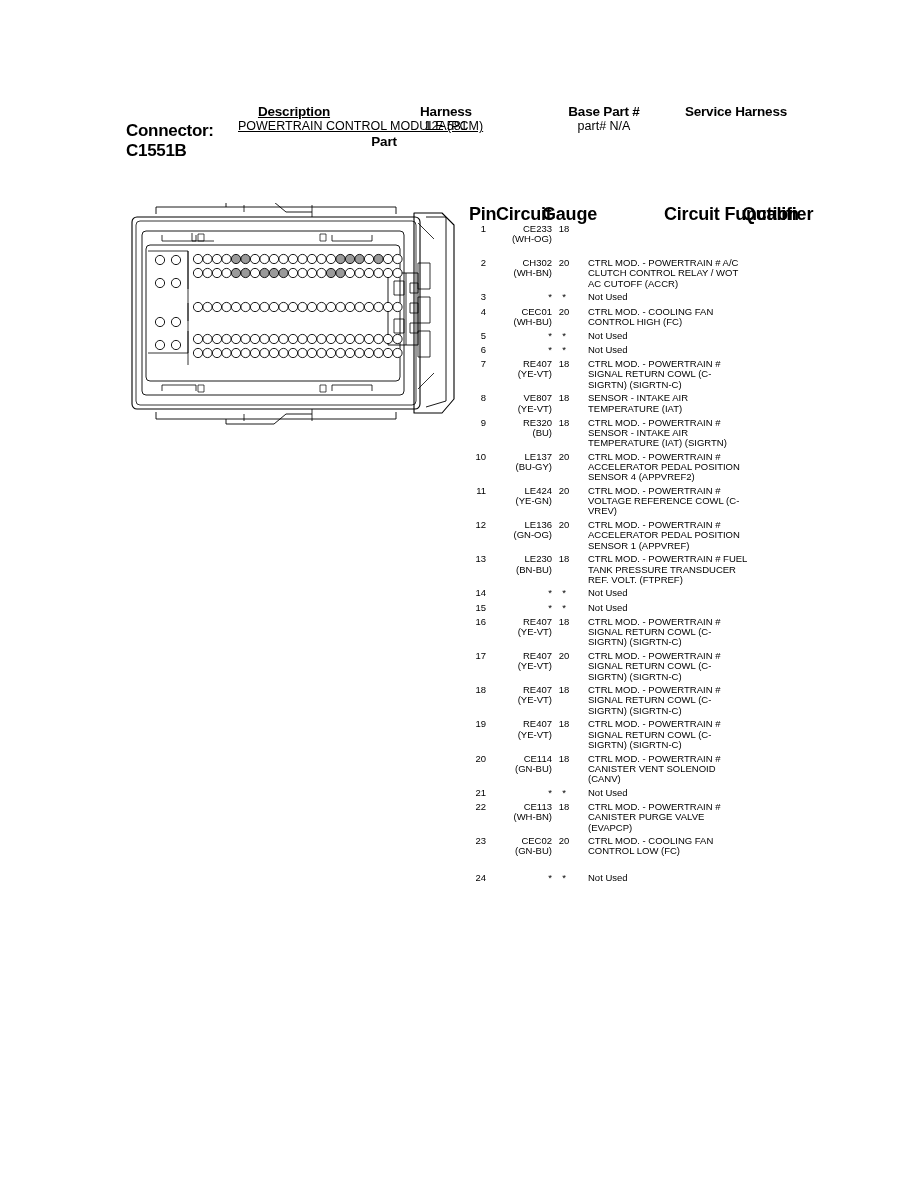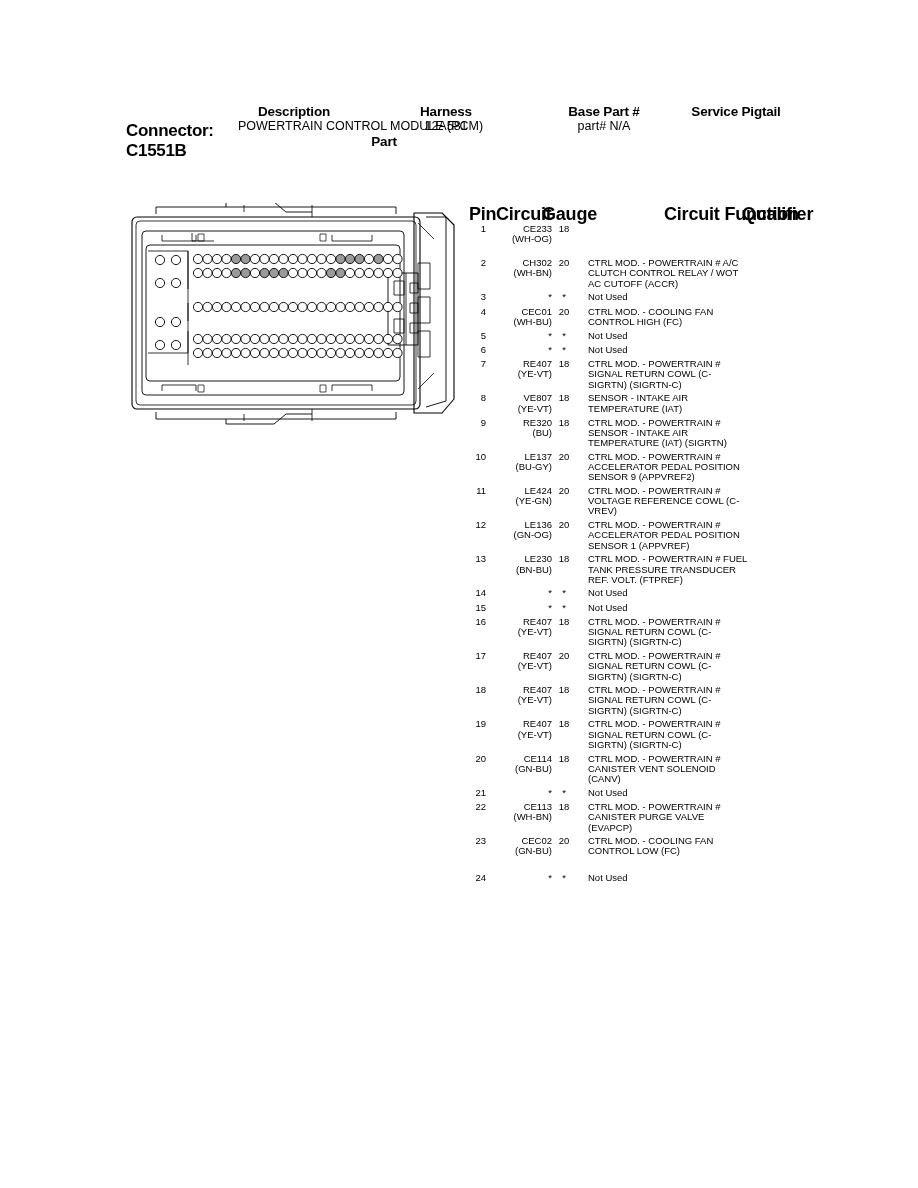--- a/index.html
+++ b/index.html
@@ -50,21 +50,21 @@
     position: absolute;
     left: 126px;
     top: 17px;
     font-weight: bold;
     font-size: 17px;
     line-height: 20px;
     letter-spacing: -0.3px;
     white-space: nowrap;
   }
 
-  #col-description { left: 238px; top: 0px; width: 112px; }
+  #col-description { left: 238px; top: 0px; width: 112px; text-decoration: underline; }
   #col-color { left: 358px; top: 30px; width: 52px; }
   #col-harness { left: 396px; top: 0px; width: 100px; }
   #col-basepart { left: 540px; top: 0px; width: 128px; }
   #col-pigtail { left: 676px; top: 0px; width: 120px; }
 
   
   #connector-drawing {
     position: absolute;
     left: 126px;
     top: 203px;
@@ -164,21 +164,21 @@
       <div class="hdr-title">Harness</div>
       <div class="hdr-value">12A581</div>
     </div>
 
     <div class="hdr-col" id="col-basepart">
       <div class="hdr-title">Base Part #</div>
       <div class="hdr-value">part# N/A</div>
     </div>
 
     <div class="hdr-col" id="col-pigtail">
-      <div class="hdr-title">Service Pigtail</div>
+      <div class="hdr-title">Service Harness</div>
       <div class="hdr-value"></div>
     </div>
   </div>
 
   <div id="connector-drawing">
     <svg width="340" height="230" viewBox="0 0 340 230" xmlns="http://www.w3.org/2000/svg">
       <g fill="none" stroke="#000000" stroke-width="1.1" stroke-linejoin="round">
 
         <path d="M288 10 L316 10 L328 22 L328 196 L316 210 L288 210 Z"></path>
         <path d="M300 14 L320 14 L320 198 L300 204" stroke-width="0.9"></path>
@@ -442,21 +442,21 @@
           <span class="c-pin">9</span>
           <span class="c-circuit"><span>RE320</span><span class="wirecolor">(BU)</span></span>
           <span class="c-gauge">18</span>
           <span class="c-func">CTRL MOD. - POWERTRAIN # SENSOR - INTAKE AIR TEMPERATURE (IAT) (SIGRTN)</span>
           <span class="c-qual"></span>
         </div>
         <div class="prow" style="height: 31px;">
           <span class="c-pin">10</span>
           <span class="c-circuit"><span>LE137</span><span class="wirecolor">(BU-GY)</span></span>
           <span class="c-gauge">20</span>
-          <span class="c-func">CTRL MOD. - POWERTRAIN # ACCELERATOR PEDAL POSITION SENSOR 9 (APPVREF2)</span>
+          <span class="c-func">CTRL MOD. - POWERTRAIN # ACCELERATOR PEDAL POSITION SENSOR 4 (APPVREF2)</span>
           <span class="c-qual"></span>
         </div>
         <div class="prow" style="height: 31px;">
           <span class="c-pin">11</span>
           <span class="c-circuit"><span>LE424</span><span class="wirecolor">(YE-GN)</span></span>
           <span class="c-gauge">20</span>
           <span class="c-func">CTRL MOD. - POWERTRAIN # VOLTAGE REFERENCE COWL (C-VREV)</span>
           <span class="c-qual"></span>
         </div>
         <div class="prow" style="height: 31px;">

